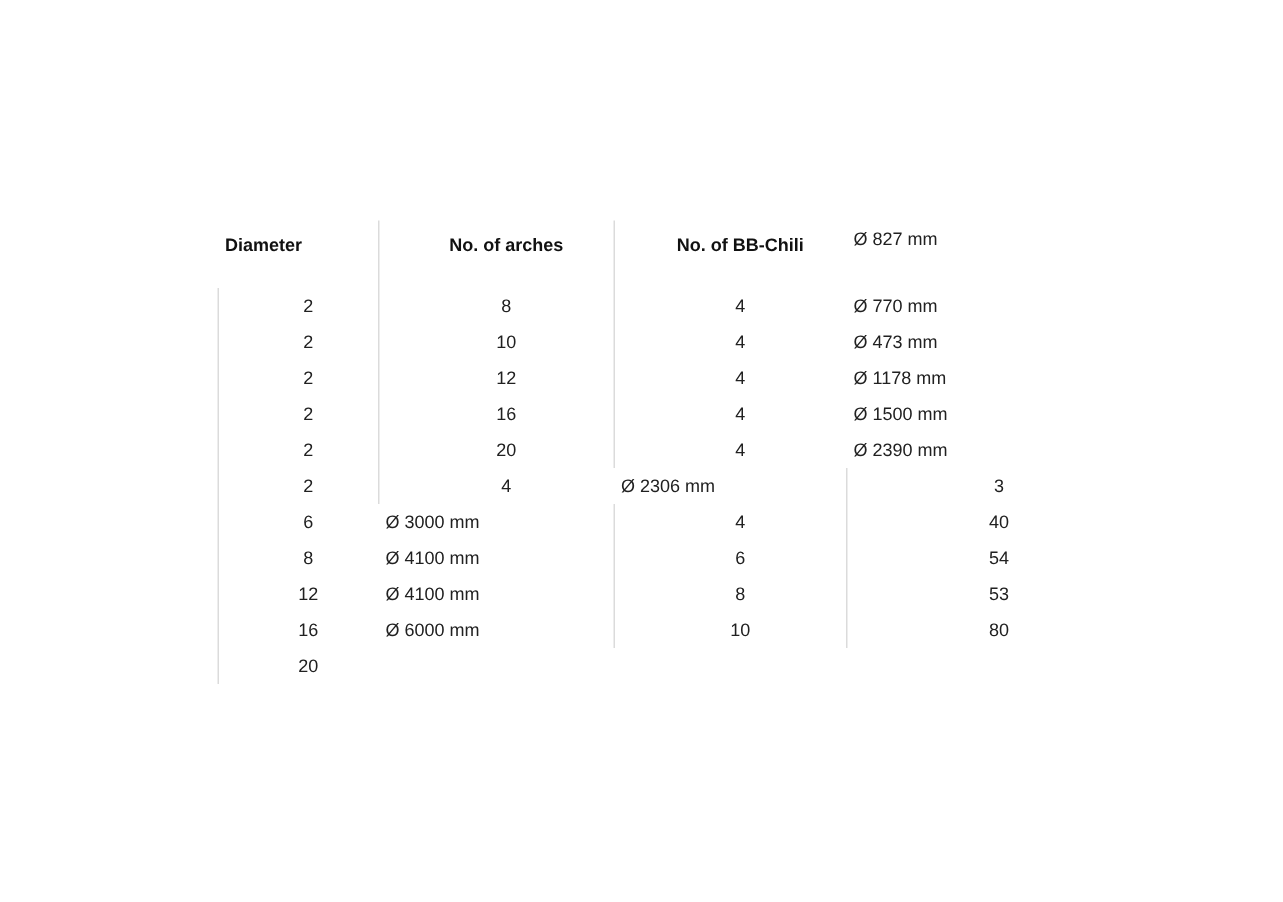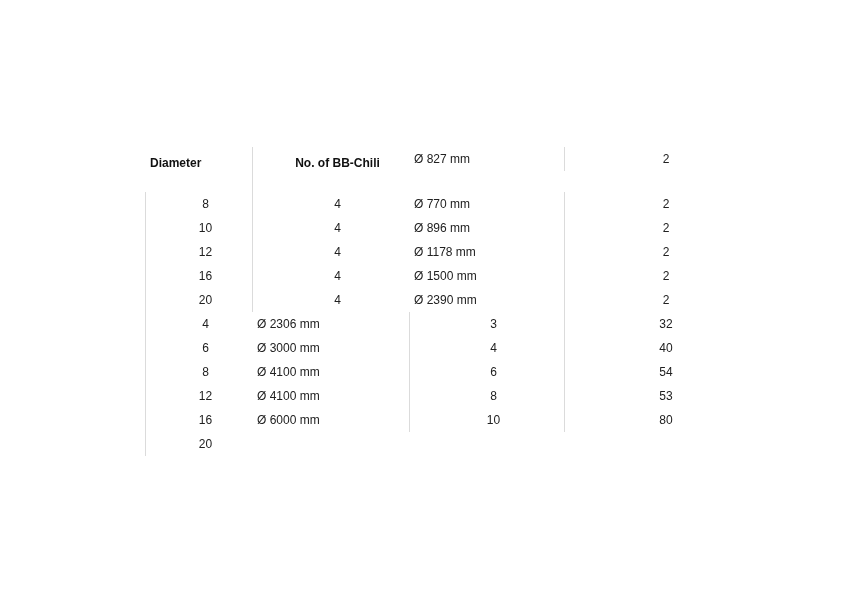--- a/index.html
+++ b/index.html
@@ -35,54 +35,54 @@
   .c-center { text-align: center; }
   .sep      { border-left: 1px solid #dbdbdb; padding-left: 13px; }
 </style>
 </head>
 <body>
 
 <div class="page">
   <div class="spec-table">
 
     <div class="cell hdr c-left">Diameter</div>
+    <div class="cell hdr c-center sep">No. of arches</div>
     <div class="cell hdr c-center sep">No. of BB-Chili</div>
 
     <div class="cell c-left">Ø 827 mm</div>
     <div class="cell c-center sep">2</div>
     <div class="cell c-center sep">8</div>
     <div class="cell c-center sep">4</div>
 
     <div class="cell c-left">Ø 770 mm</div>
     <div class="cell c-center sep">2</div>
     <div class="cell c-center sep">10</div>
     <div class="cell c-center sep">4</div>
 
-    <div class="cell c-left">Ø 896 mm</div>
+    <div class="cell c-left">Ø 473 mm</div>
     <div class="cell c-center sep">2</div>
     <div class="cell c-center sep">12</div>
     <div class="cell c-center sep">4</div>
 
     <div class="cell c-left">Ø 1178 mm</div>
     <div class="cell c-center sep">2</div>
     <div class="cell c-center sep">16</div>
     <div class="cell c-center sep">4</div>
 
     <div class="cell c-left">Ø 1500 mm</div>
     <div class="cell c-center sep">2</div>
     <div class="cell c-center sep">20</div>
     <div class="cell c-center sep">4</div>
 
     <div class="cell c-left">Ø 2390 mm</div>
     <div class="cell c-center sep">2</div>
     <div class="cell c-center sep">4</div>
 
     <div class="cell c-left">Ø 2306 mm</div>
     <div class="cell c-center sep">3</div>
-    <div class="cell c-center sep">32</div>
     <div class="cell c-center sep">6</div>
 
     <div class="cell c-left">Ø 3000 mm</div>
     <div class="cell c-center sep">4</div>
     <div class="cell c-center sep">40</div>
     <div class="cell c-center sep">8</div>
 
     <div class="cell c-left">Ø 4100 mm</div>
     <div class="cell c-center sep">6</div>
     <div class="cell c-center sep">54</div>

